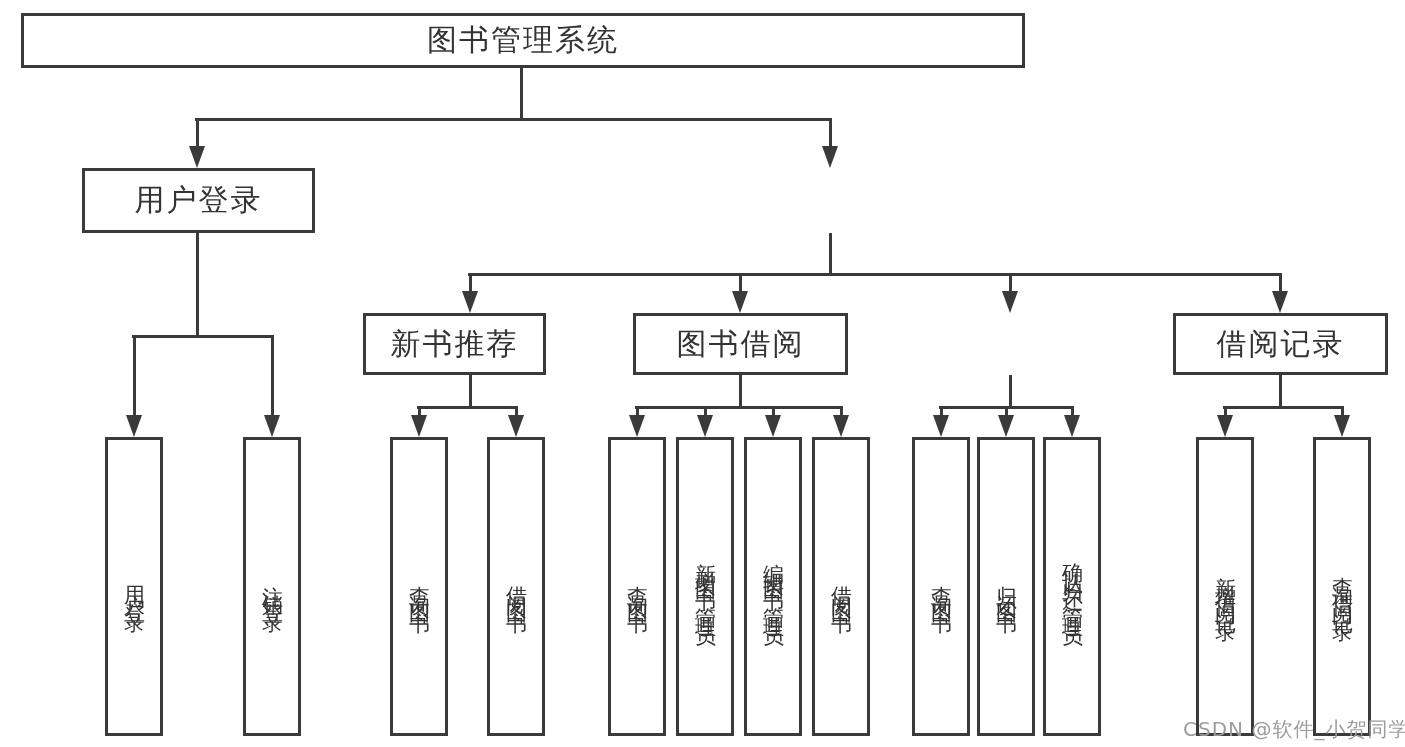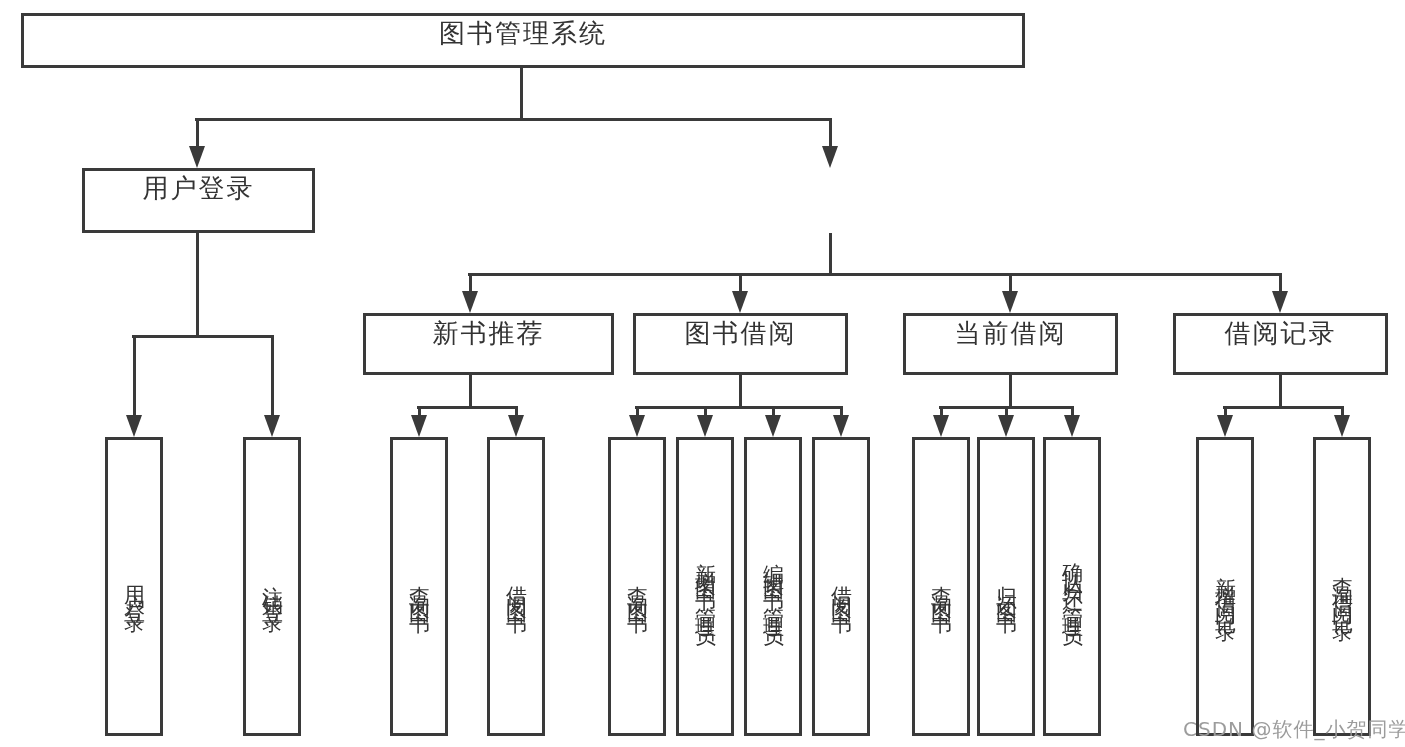--- a/index.html
+++ b/index.html
@@ -13,24 +13,24 @@
     background: #ffffff;
     overflow: hidden;
   }
 
   
   .node {
     position: absolute;
     border: 3px solid #3a3a3a;
     background: #ffffff;
     display: flex;
-    align-items: flex-start;
+    align-items: center;
     justify-content: center;
     color: #333333;
-    font-size: 26px;
+    font-size: 30px;
     letter-spacing: 2px;
   }
 
   
   .leaf {
     position: absolute;
     width: 58px;
     height: 299px;
     top: 437px;
     border: 3px solid #3a3a3a;
@@ -103,28 +103,25 @@
   <div class="hline" style="left:468px; top:273px; width:814px;"></div>
   <div class="vline" style="left:469px; top:273px; height:20px;"></div>
   <div class="ah" style="left:462px; top:291px;"></div>
   <div class="vline" style="left:739px; top:273px; height:20px;"></div>
   <div class="ah" style="left:732px; top:291px;"></div>
   <div class="vline" style="left:1009px; top:273px; height:20px;"></div>
   <div class="ah" style="left:1002px; top:291px;"></div>
   <div class="vline" style="left:1279px; top:273px; height:20px;"></div>
   <div class="ah" style="left:1272px; top:291px;"></div>
 
-  <div class="node" style="left:363px; top:313px; width:251px; height:62px;">
+  <div class="node" style="left:363px; top:313px; width:183px; height:62px;">
     <span>新书推荐</span>
   </div>
   <div class="node" style="left:633px; top:313px; width:215px; height:62px;font-family:Liberation Mono, monospace;">
     <span>图书借阅</span>
-  </div>
-  <div class="node" style="left:903px; top:313px; width:215px; height:62px;">
-    <span>当前借阅</span>
   </div>
   <div class="node" style="left:1173px; top:313px; width:215px; height:62px;">
     <span>借阅记录</span>
   </div>
 
   <div class="vline" style="left:469px; top:375px; height:31px;"></div>
   <div class="vline" style="left:739px; top:375px; height:31px;"></div>
   <div class="vline" style="left:1009px; top:375px; height:31px;"></div>
   <div class="vline" style="left:1279px; top:375px; height:31px;"></div>
 

